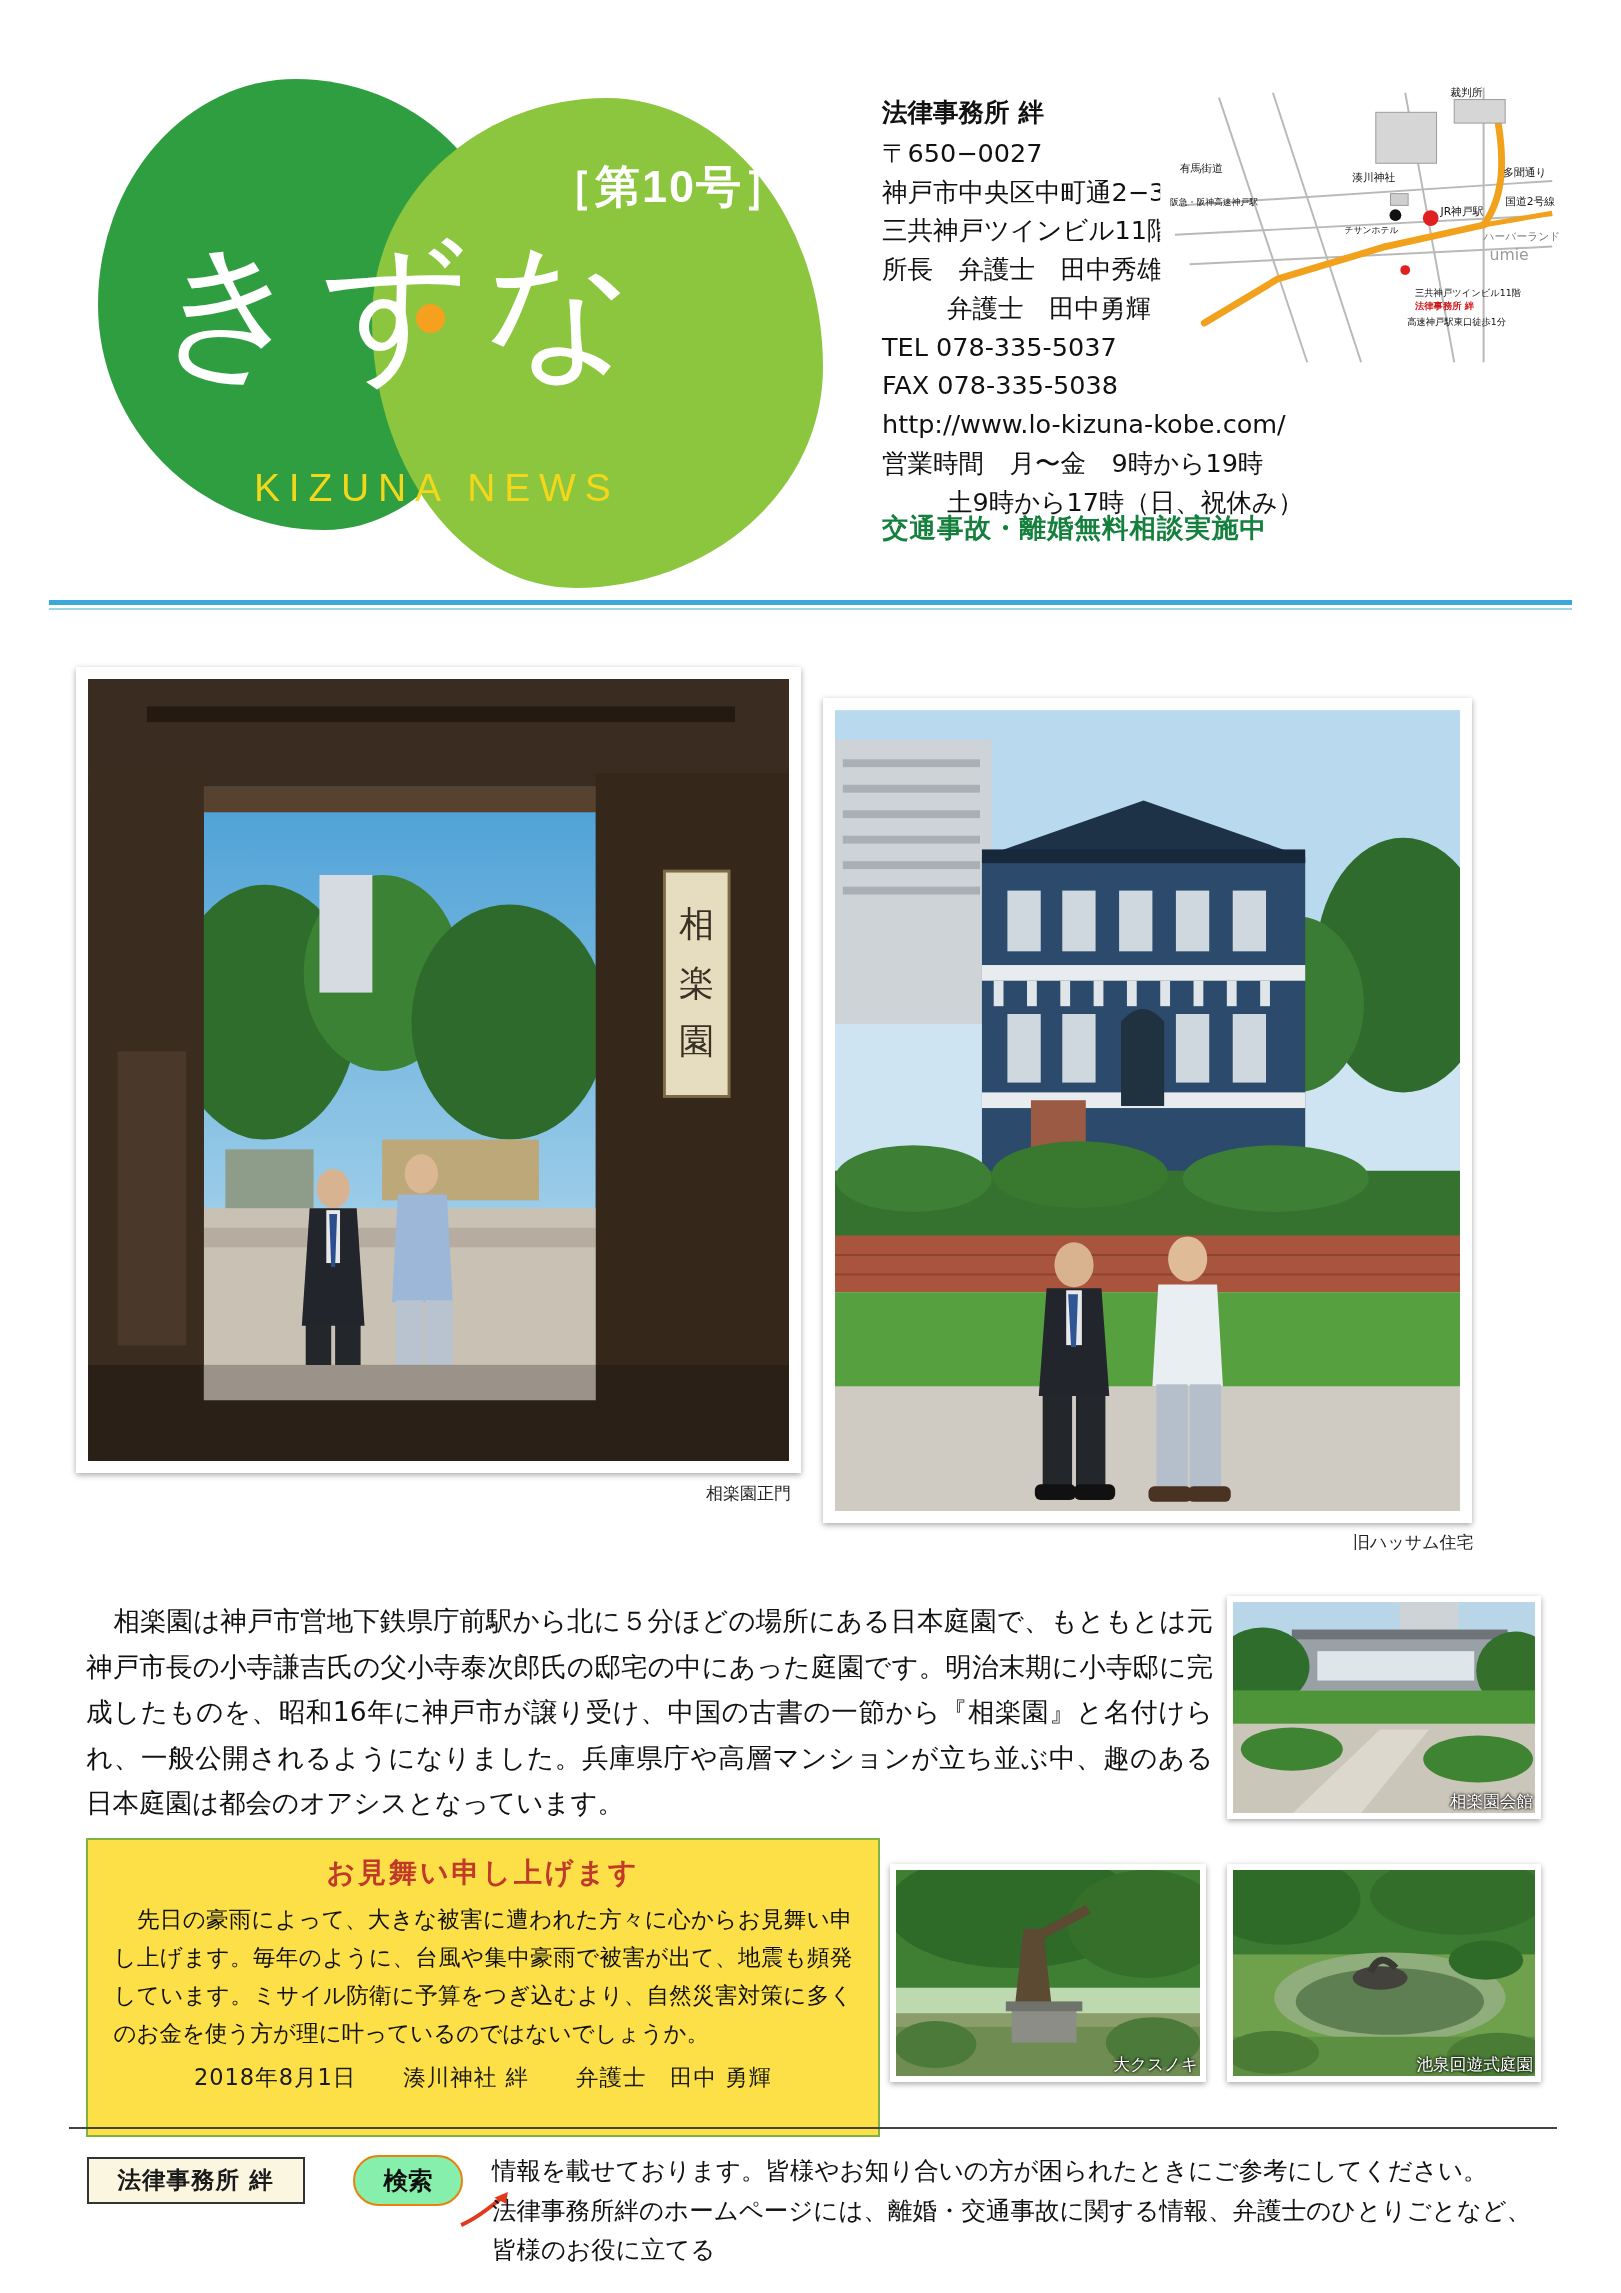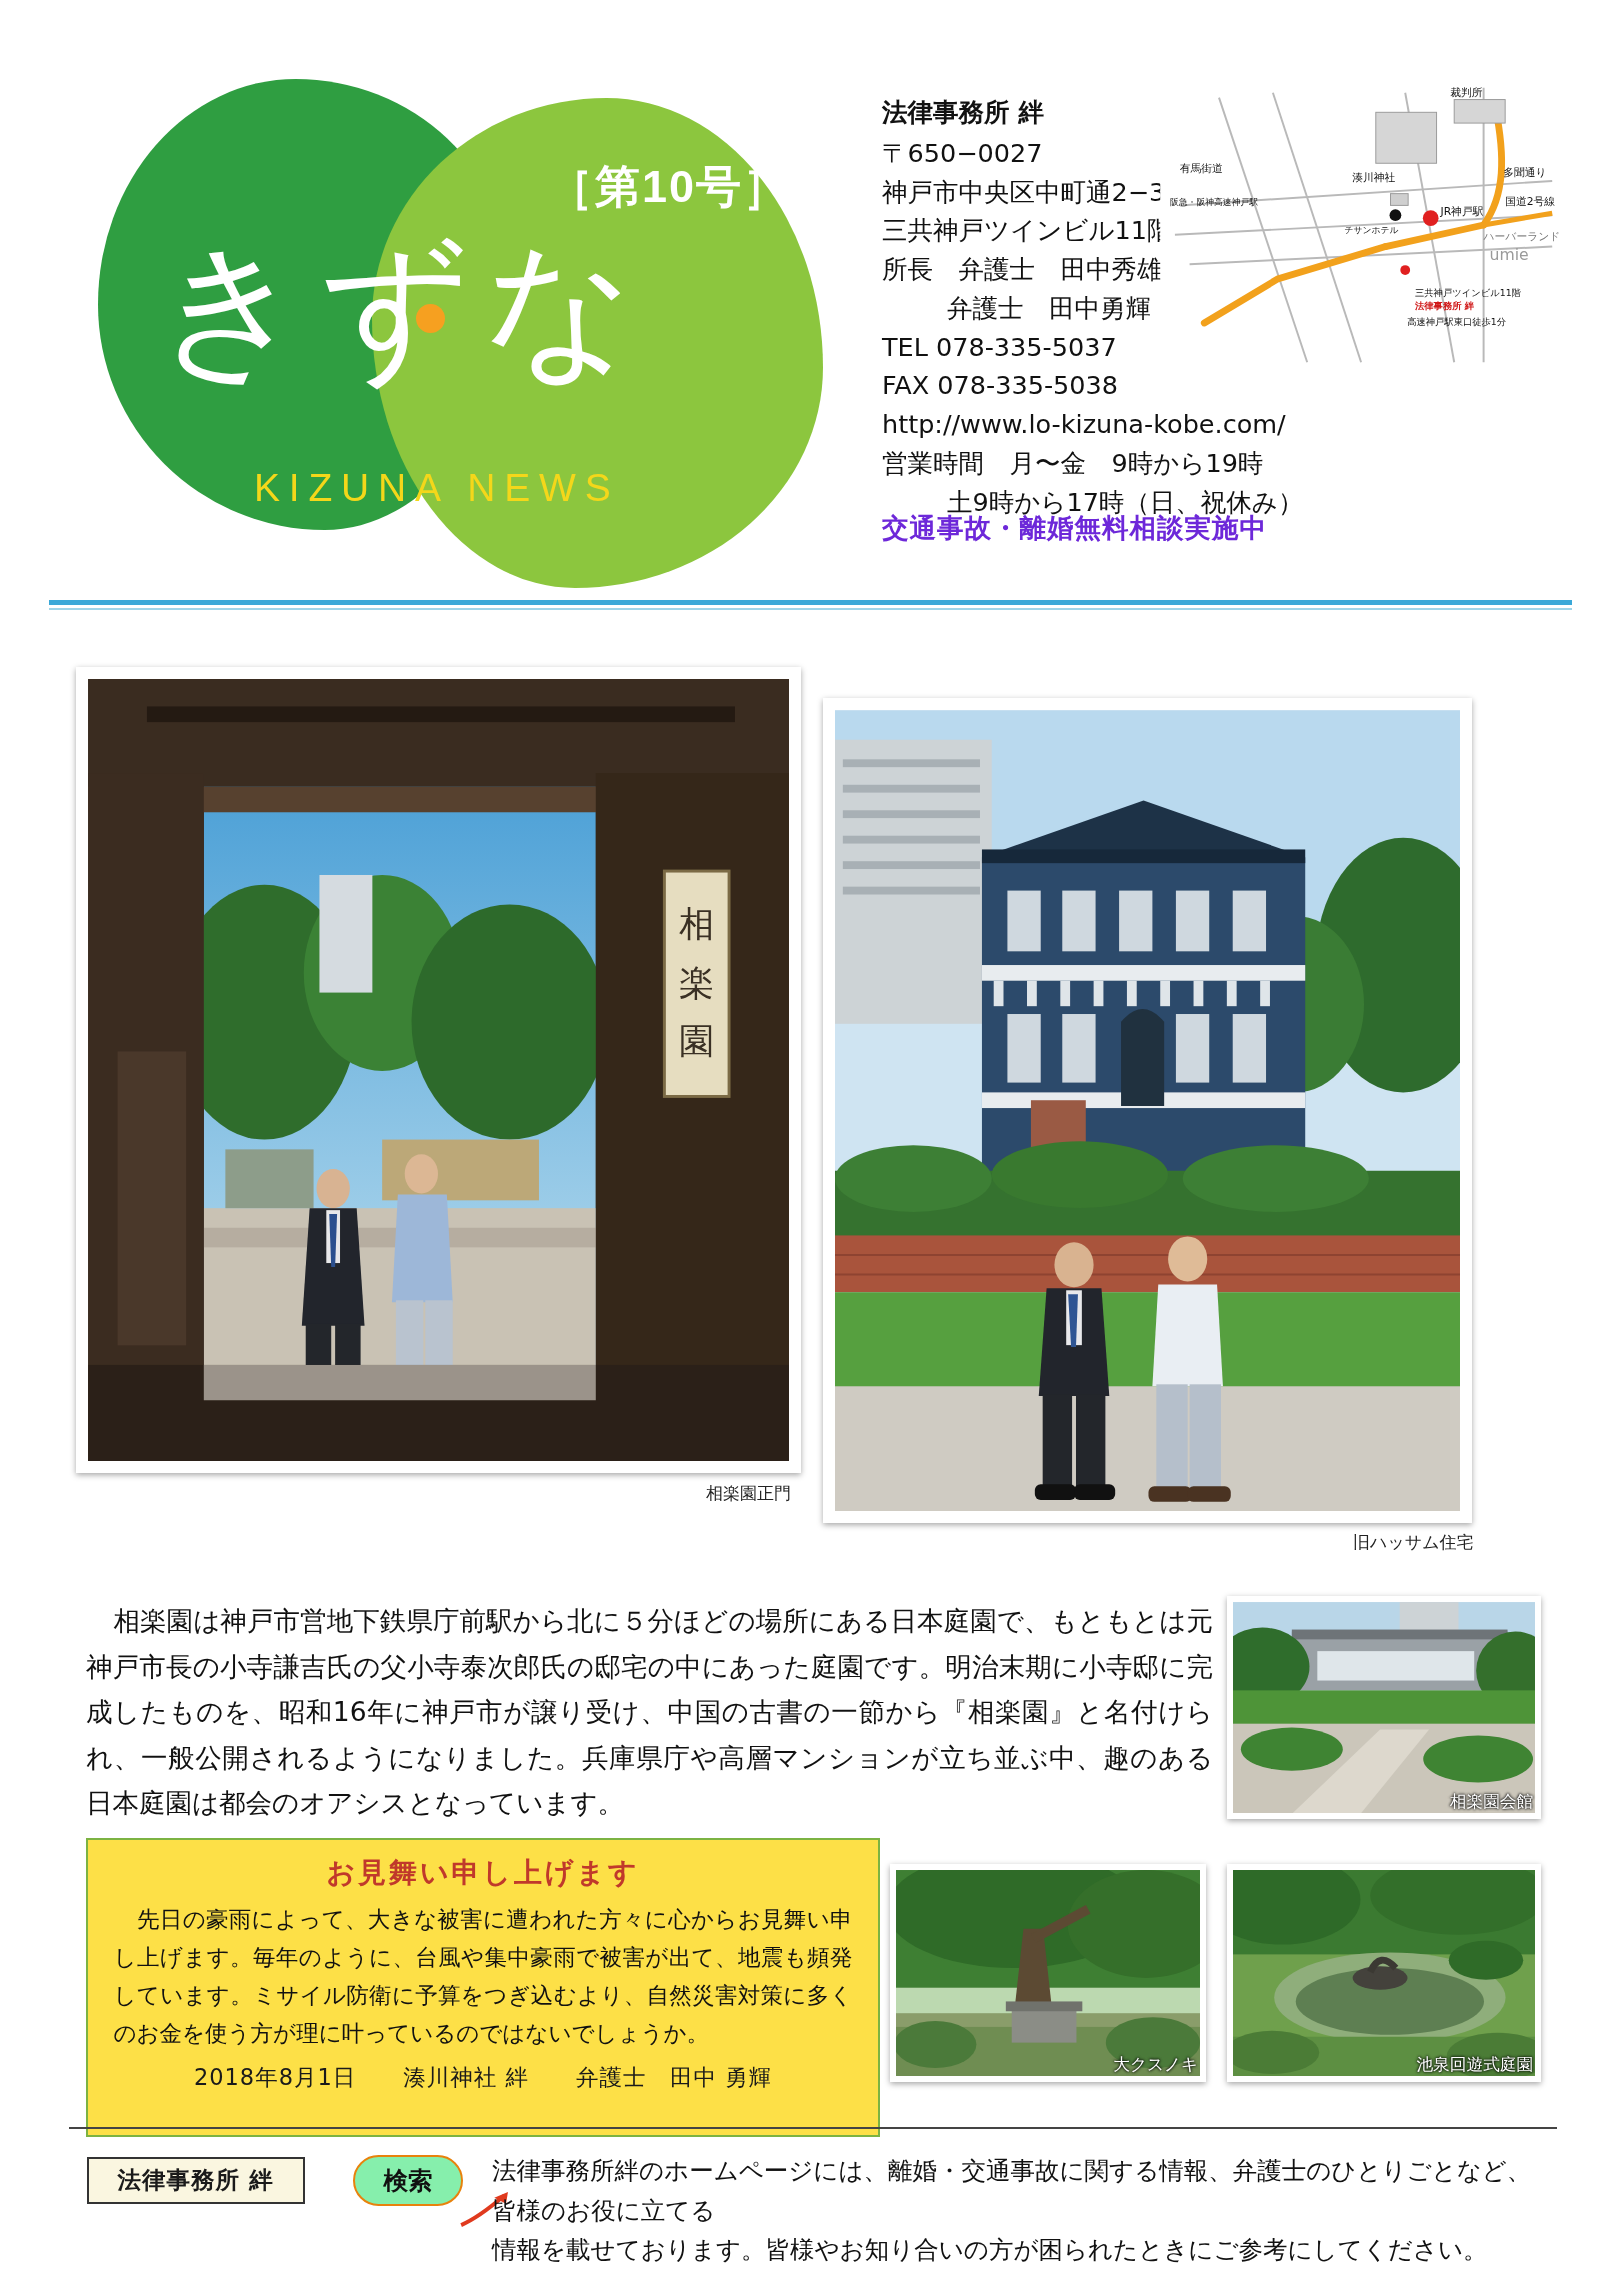--- a/index.html
+++ b/index.html
@@ -88,21 +88,21 @@
     color: #111;
     font-family: "DejaVu Sans", sans-serif;
   }
   .contact .firm { font-weight: bold; margin-bottom: 2px; }
   .contact .indent { padding-left: 65px; }
   .contact .hours-line { white-space: nowrap; }
   .promo {
     position: absolute;
     left: 882px; top: 510px;
     font-size: 26.5px;
-    color: #6d28d9;
+    color: #15803d;
     font-weight: bold;
     letter-spacing: 1px;
   }
 
   
   .map {
     position: absolute;
     right: 49px; top: 78px;
     width: 412px; height: 294px;
   }
@@ -575,17 +575,17 @@
 
 <div class="footer-rule"></div>
 <div class="footer">
   <div class="search-label">法律事務所 絆</div>
   <div class="search-btn">検索</div>
   <svg class="search-arrow" viewBox="0 0 60 40">
     <path d="M4,36 C18,30 34,18 48,6" stroke="#e03a1e" stroke-width="4" fill="none"></path>
     <polygon points="52,2 38,8 50,14" fill="#e03a1e"></polygon>
   </svg>
   <div class="footer-text">
+    <p>情報を載せております。皆様やお知り合いの方が困られたときにご参考にしてください。</p>
     <p>法律事務所絆のホームページには、離婚・交通事故に関する情報、弁護士のひとりごとなど、皆様のお役に立てる</p>
-    <p>情報を載せております。皆様やお知り合いの方が困られたときにご参考にしてください。</p>
   </div>
 </div>
 
 
 </body></html>

